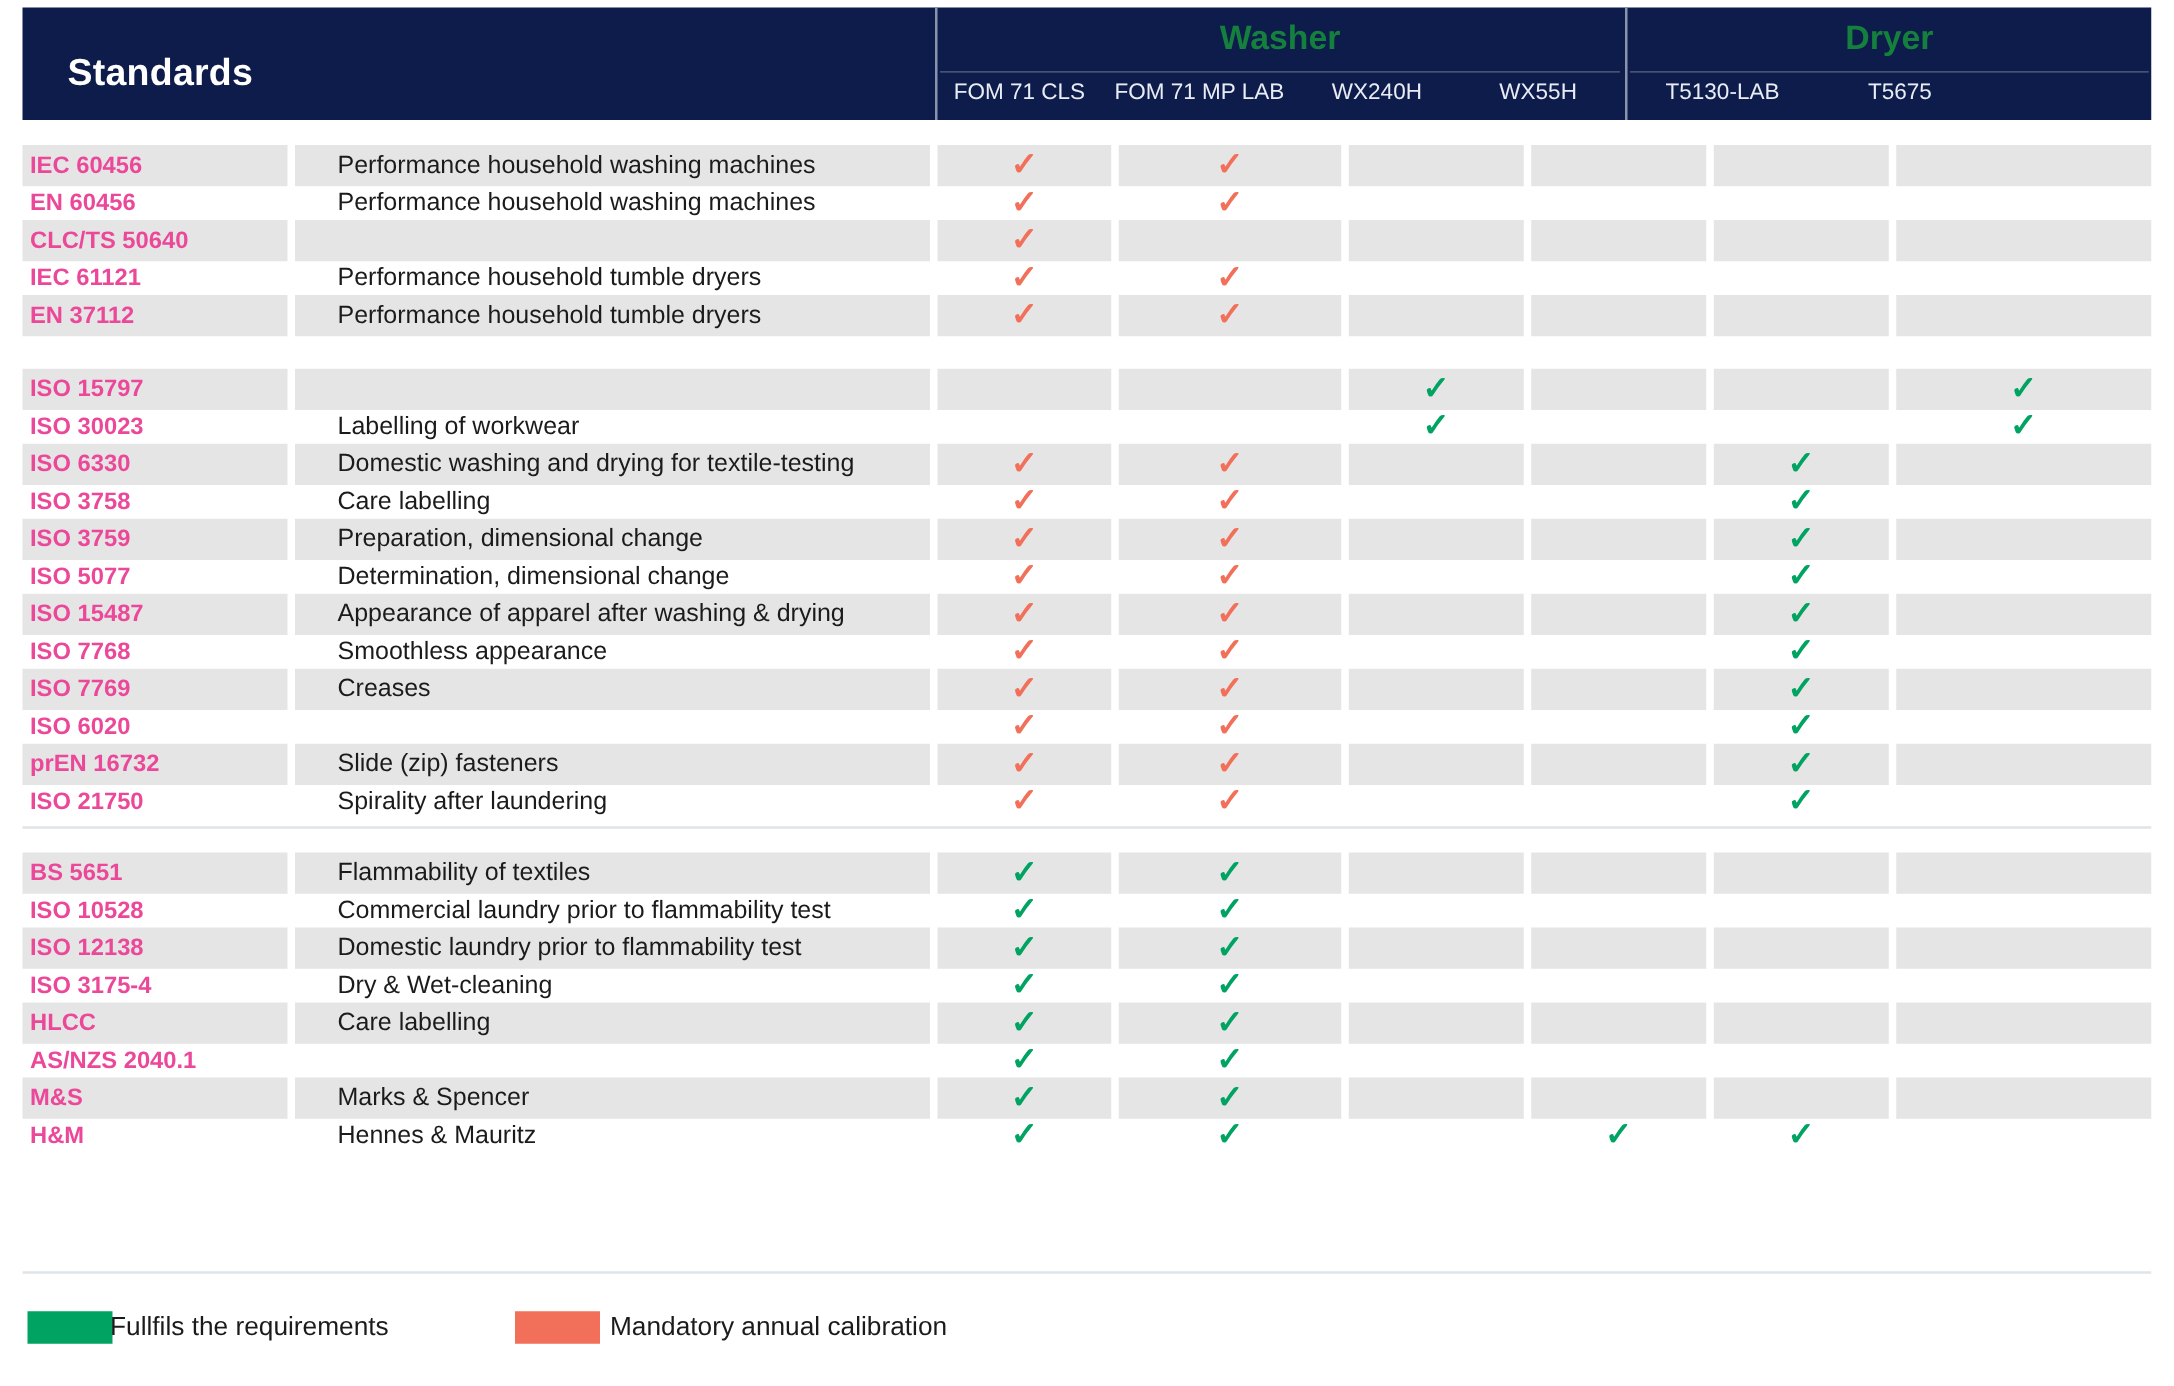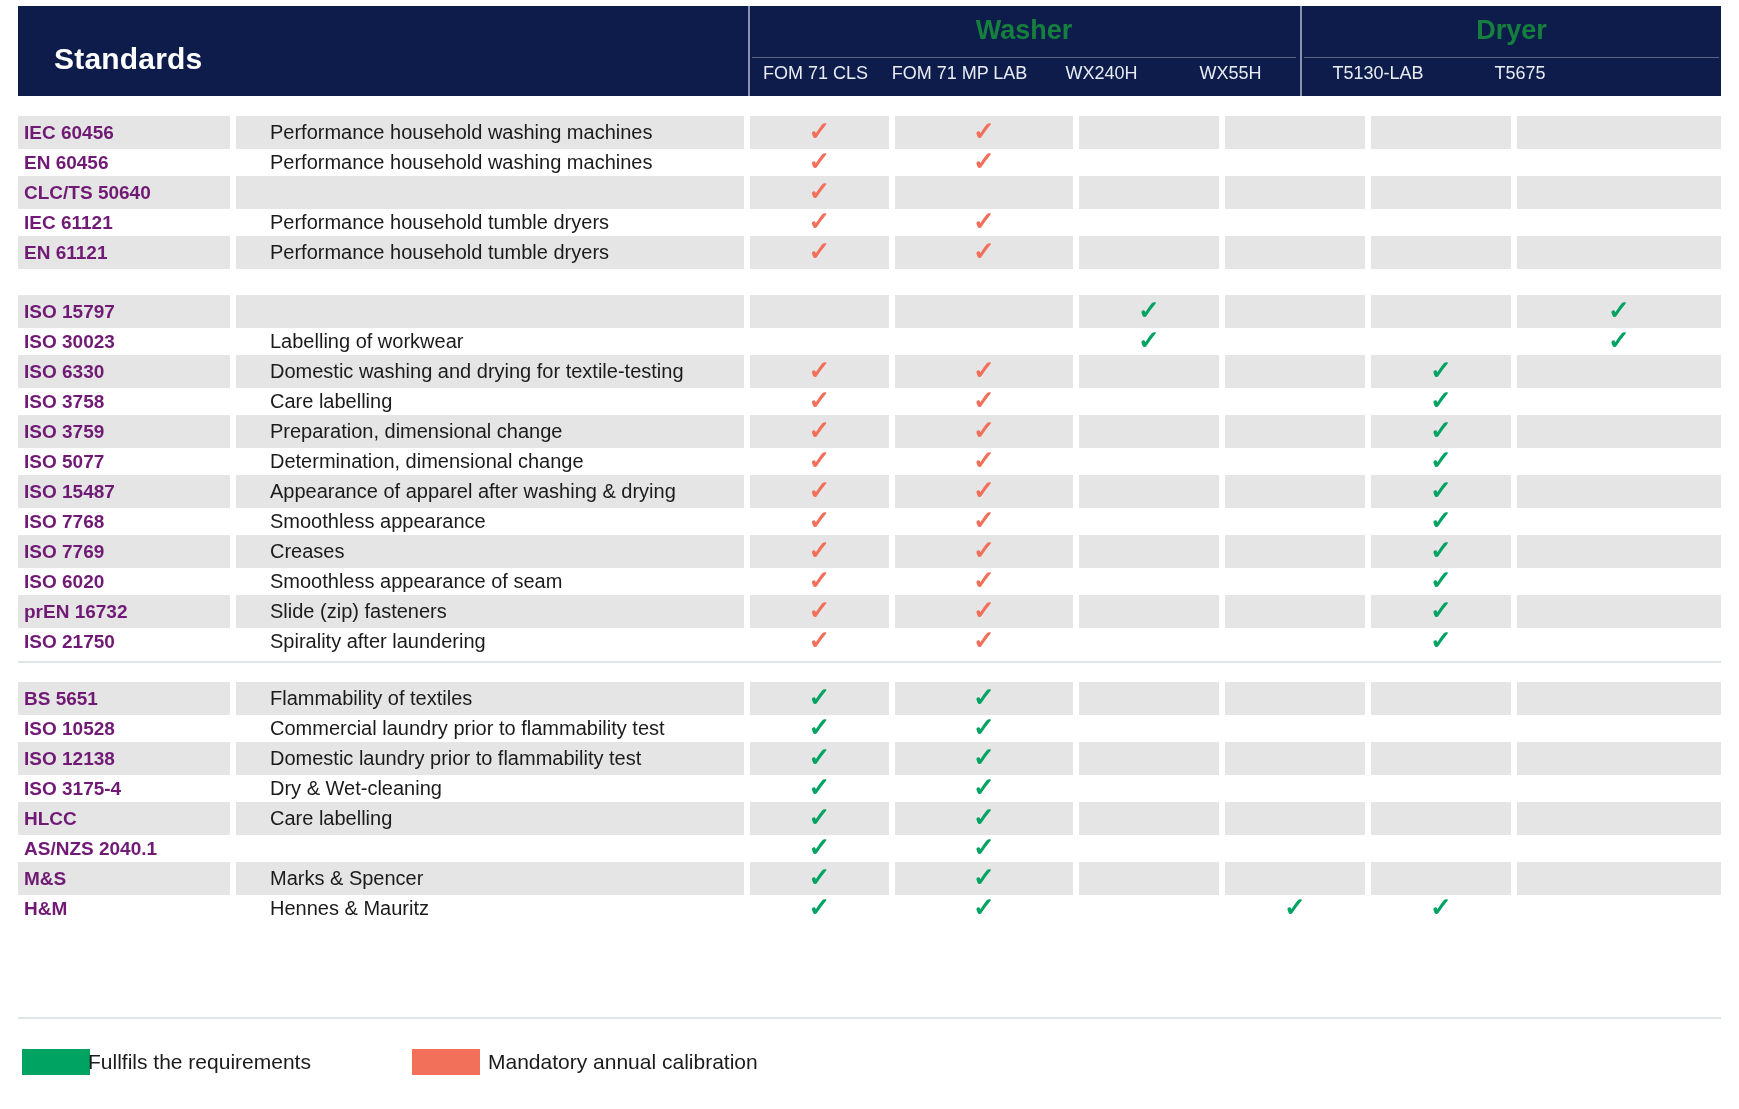--- a/index.html
+++ b/index.html
@@ -74,21 +74,21 @@
   .cell.shade { background: #e5e5e5; }
   .cell.blank { background: transparent; }
 
   .std-code {
     position: absolute;
     left: 24px;
     top: 0; height: 33px;
     line-height: 33px;
     font-size: 19px;
     font-weight: bold;
-    color: #701a75;
+    color: #ec4899;
     white-space: nowrap;
     text-align: center;
   }
   .std-desc {
     position: absolute;
     left: 270px;
     top: 0; height: 33px;
     line-height: 33px;
     font-size: 20px;
     color: #1b1b1b;
@@ -208,21 +208,21 @@
       </div>
       <div class="row" style="top:236px">
         <div class="cell shade" style="left:18px;width:212px"></div>
         <div class="cell shade" style="left:236px;width:508px"></div>
         <div class="cell shade" style="left:750px;width:139px"></div>
         <div class="cell shade" style="left:895px;width:178px"></div>
         <div class="cell shade" style="left:1079px;width:140px"></div>
         <div class="cell shade" style="left:1225px;width:140px"></div>
         <div class="cell shade" style="left:1371px;width:140px"></div>
         <div class="cell shade" style="left:1517px;width:204px"></div>
-        <div class="std-code">EN 61121</div>
+        <div class="std-code">EN 37112</div>
         <div class="std-desc">Performance household tumble dryers</div>
         <div class="check orange" style="left:750px;width:139px">✓</div>
         <div class="check orange" style="left:895px;width:178px">✓</div>
       </div>
       <div class="row" style="top:295px">
         <div class="cell shade" style="left:18px;width:212px"></div>
         <div class="cell shade" style="left:236px;width:508px"></div>
         <div class="cell shade" style="left:750px;width:139px"></div>
         <div class="cell shade" style="left:895px;width:178px"></div>
         <div class="cell shade" style="left:1079px;width:140px"></div>
@@ -355,21 +355,20 @@
       <div class="row" style="top:565px">
         <div class="cell blank" style="left:18px;width:212px"></div>
         <div class="cell blank" style="left:236px;width:508px"></div>
         <div class="cell blank" style="left:750px;width:139px"></div>
         <div class="cell blank" style="left:895px;width:178px"></div>
         <div class="cell blank" style="left:1079px;width:140px"></div>
         <div class="cell blank" style="left:1225px;width:140px"></div>
         <div class="cell blank" style="left:1371px;width:140px"></div>
         <div class="cell blank" style="left:1517px;width:204px"></div>
         <div class="std-code">ISO 6020</div>
-        <div class="std-desc">Smoothless appearance of seam</div>
         <div class="check orange" style="left:750px;width:139px">✓</div>
         <div class="check orange" style="left:895px;width:178px">✓</div>
         <div class="check green" style="left:1371px;width:140px">✓</div>
       </div>
       <div class="row" style="top:595px">
         <div class="cell shade" style="left:18px;width:212px"></div>
         <div class="cell shade" style="left:236px;width:508px"></div>
         <div class="cell shade" style="left:750px;width:139px"></div>
         <div class="cell shade" style="left:895px;width:178px"></div>
         <div class="cell shade" style="left:1079px;width:140px"></div>

